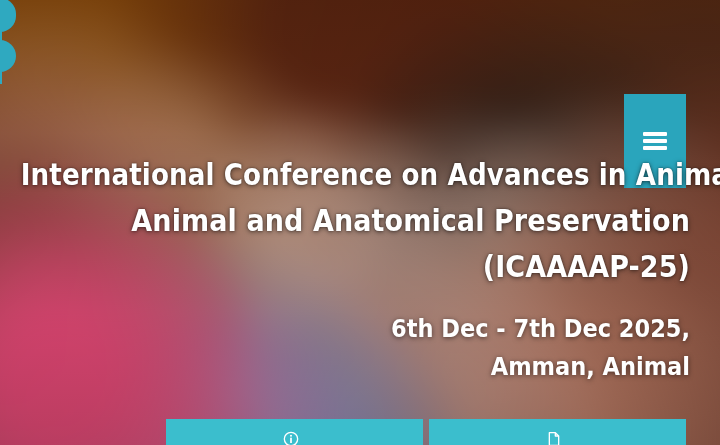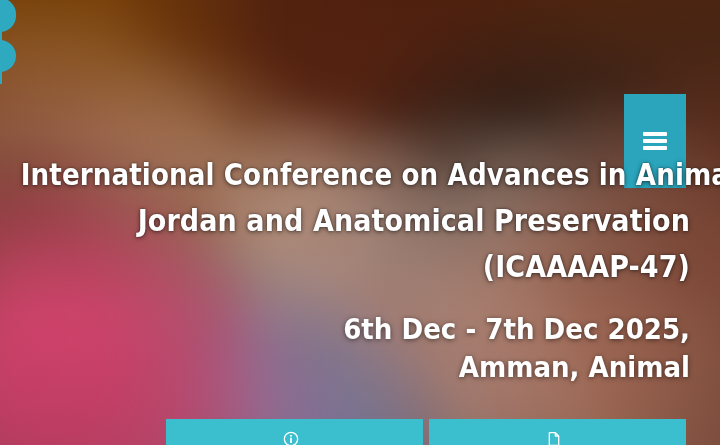--- a/index.html
+++ b/index.html
@@ -73,21 +73,21 @@
   .headline .l{display:block;font-size:30px;line-height:46px;white-space:nowrap;}
   .headline .l1{transform:scaleX(.97);transform-origin:right center;}
 
   .meta{
     position:absolute;left:0;right:30px;top:310px;
     text-align:right;color:#fff;
     font-family:"DejaVu Sans Condensed","Liberation Sans", sans-serif;
     font-weight:600;
     text-shadow:0 1px 5px rgba(0,0,0,.55);
   }
-  .meta .l{display:block;font-size:29px;line-height:38px;white-space:nowrap;}
+  .meta .l{display:block;font-size:25px;line-height:38px;white-space:nowrap;}
 
   
   .actions{position:absolute;left:166px;top:419px;width:520px;height:26px;display:flex;gap:6px;}
   .action{
     flex:1;background:#3bbecd;display:flex;align-items:flex-end;justify-content:center;
     gap:8px;color:#fff;cursor:pointer;overflow:hidden;padding-bottom:0;
   }
   .action .ico{width:16px;height:16px;display:block;flex:0 0 auto;margin-bottom:-2px;}
   .action .lbl{
     font-size:14px;line-height:16px;font-weight:600;white-space:nowrap;
@@ -114,22 +114,22 @@
   <div class="menu-btn">
     <span class="bars">
       <i></i>
       <i></i>
       <i></i>
     </span>
   </div>
 
   <div class="headline">
     <span class="l l1">International Conference on Advances in Animal</span>
-    <span class="l l2">Jordan and Anatomical Preservation</span>
-    <span class="l l3">(ICAAAAP-47)</span>
+    <span class="l l2">Animal and Anatomical Preservation</span>
+    <span class="l l3">(ICAAAAP-25)</span>
   </div>
 
   <div class="meta">
     <span class="l">6th Dec - 7th Dec 2025,</span>
     <span class="l">Amman, Animal</span>
   </div>
 
   <div class="actions">
 
     <div class="action">

